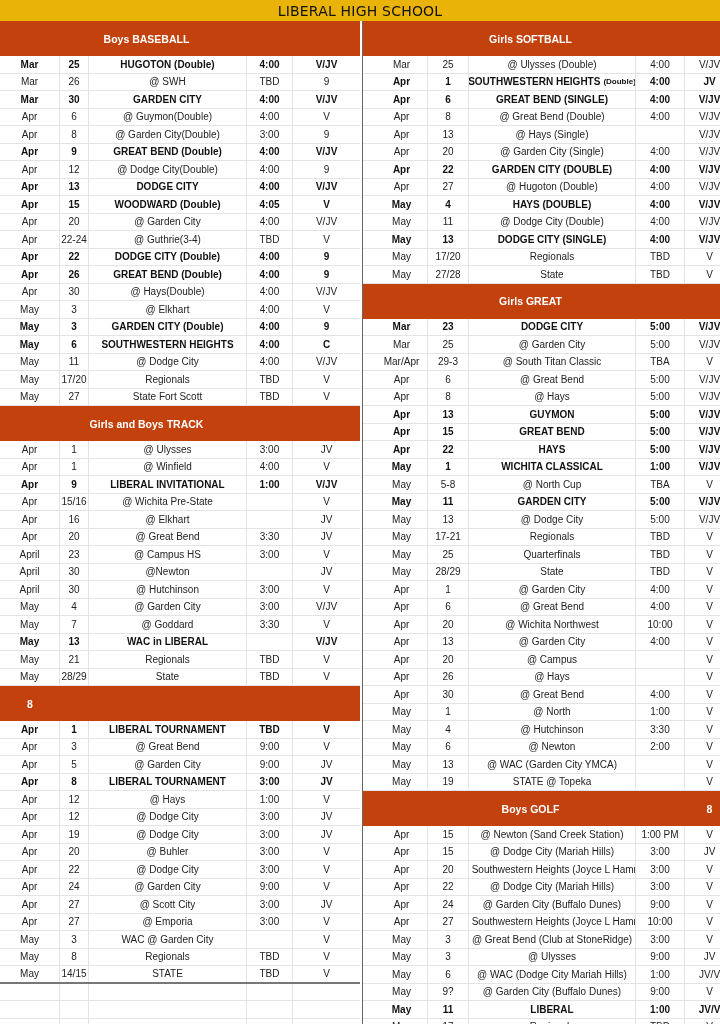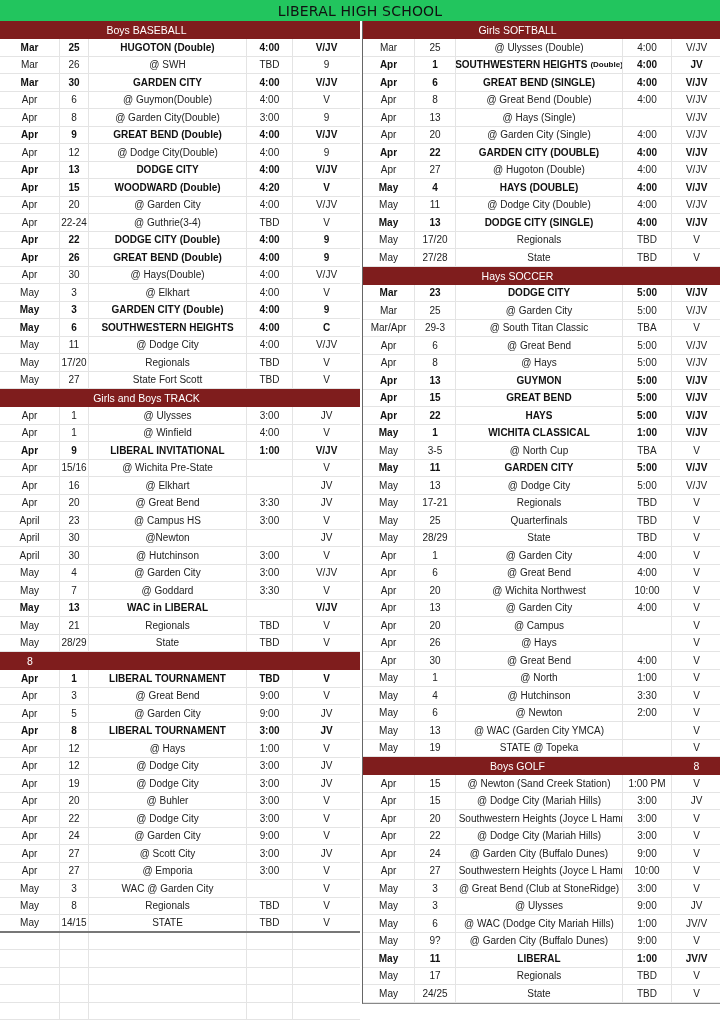--- a/index.html
+++ b/index.html
@@ -1,24 +1,24 @@
 <!DOCTYPE html>
 <html><head>
 <meta charset="utf-8">
 <style>
   html, body { margin:0; padding:0; background:#ffffff; }
   body { width:720px; height:1024px; overflow:hidden; position:relative; font-family:"Liberation Sans", sans-serif; color:#222; }
-  .title-bar { position:absolute; left:0; top:0; width:720px; height:21px; background:#22c55e; display:flex; align-items:center; justify-content:center; font-family:"DejaVu Sans", sans-serif; font-size:14px; letter-spacing:0.2px; color:#111; }
+  .title-bar { position:absolute; left:0; top:0; width:720px; height:21px; background:#eab308; display:flex; align-items:center; justify-content:center; font-family:"DejaVu Sans", sans-serif; font-size:14px; letter-spacing:0.2px; color:#111; }
   .col { position:absolute; top:21px; }
   .col.left { left:0; width:360px; }
   .col.right { left:362px; width:358px; border-left:1px solid #666; border-right:1px solid #888; border-bottom:1px solid #888; }
-  .section-header { height:18px; background:#7f1d1d; color:#fff; font-weight:normal; font-size:10.5px; display:grid; align-items:center; }
+  .section-header { height:35px; background:#c2410c; color:#fff; font-weight:bold; font-size:10.5px; display:grid; align-items:center; }
   .row { height:17.5px; display:grid; align-items:center; font-size:10px; border-bottom:1px solid #e4e4e4; box-sizing:border-box; }
   .left .row, .left .section-header { grid-template-columns:60px 29px 158px 46px 67px; }
-  .right .row, .right .section-header { grid-template-columns:52px 41px 167px 49px 49px; }
+  .right .row, .right .section-header { grid-template-columns:52px 41px 167px 49px 49px;padding-left:13px; }
   .row > span { text-align:center; white-space:nowrap; overflow:hidden; height:100%; display:flex; align-items:center; justify-content:center; border-right:1px solid #e4e4e4; box-sizing:border-box; }
   .row > span:last-child { border-right:none; }
   .row.bold { font-weight:bold; color:#111; }
   .section-header .sh-title { grid-column:1 / 5; text-align:center; }
   .section-header .sh-count { text-align:center; }
   .small-note { font-size:8px; }
   .left-end { border-bottom:2px solid #777; }
   .filler .row span { color:transparent; }
 </style>
 </head>
@@ -86,21 +86,21 @@
     <span>Apr</span>
     <span>13</span>
     <span>DODGE CITY</span>
     <span>4:00</span>
     <span>V/JV</span>
   </div>
         <div class="row bold">
     <span>Apr</span>
     <span>15</span>
     <span>WOODWARD (Double)</span>
-    <span>4:20</span>
+    <span>4:05</span>
     <span>V</span>
   </div>
         <div class="row">
     <span>Apr</span>
     <span>20</span>
     <span>@ Garden City</span>
     <span>4:00</span>
     <span>V/JV</span>
   </div>
         <div class="row">
@@ -529,21 +529,21 @@
     <span>May</span>
     <span>27/28</span>
     <span>State</span>
     <span>TBD</span>
     <span>V</span>
   </div>
       </div>
   </div>
     <div class="section">
     <div class="section-header">
-      <span class="sh-title">Hays SOCCER</span>
+      <span class="sh-title">Girls GREAT</span>
       <span class="sh-count"></span>
     </div>
     <div class="rows">
         <div class="row bold">
     <span>Mar</span>
     <span>23</span>
     <span>DODGE CITY</span>
     <span>5:00</span>
     <span>V/JV</span>
   </div>
@@ -598,21 +598,21 @@
   </div>
         <div class="row bold">
     <span>May</span>
     <span>1</span>
     <span>WICHITA CLASSICAL</span>
     <span>1:00</span>
     <span>V/JV</span>
   </div>
         <div class="row">
     <span>May</span>
-    <span>3-5</span>
+    <span>5-8</span>
     <span>@ North Cup</span>
     <span>TBA</span>
     <span>V</span>
   </div>
         <div class="row bold">
     <span>May</span>
     <span>11</span>
     <span>GARDEN CITY</span>
     <span>5:00</span>
     <span>V/JV</span>

